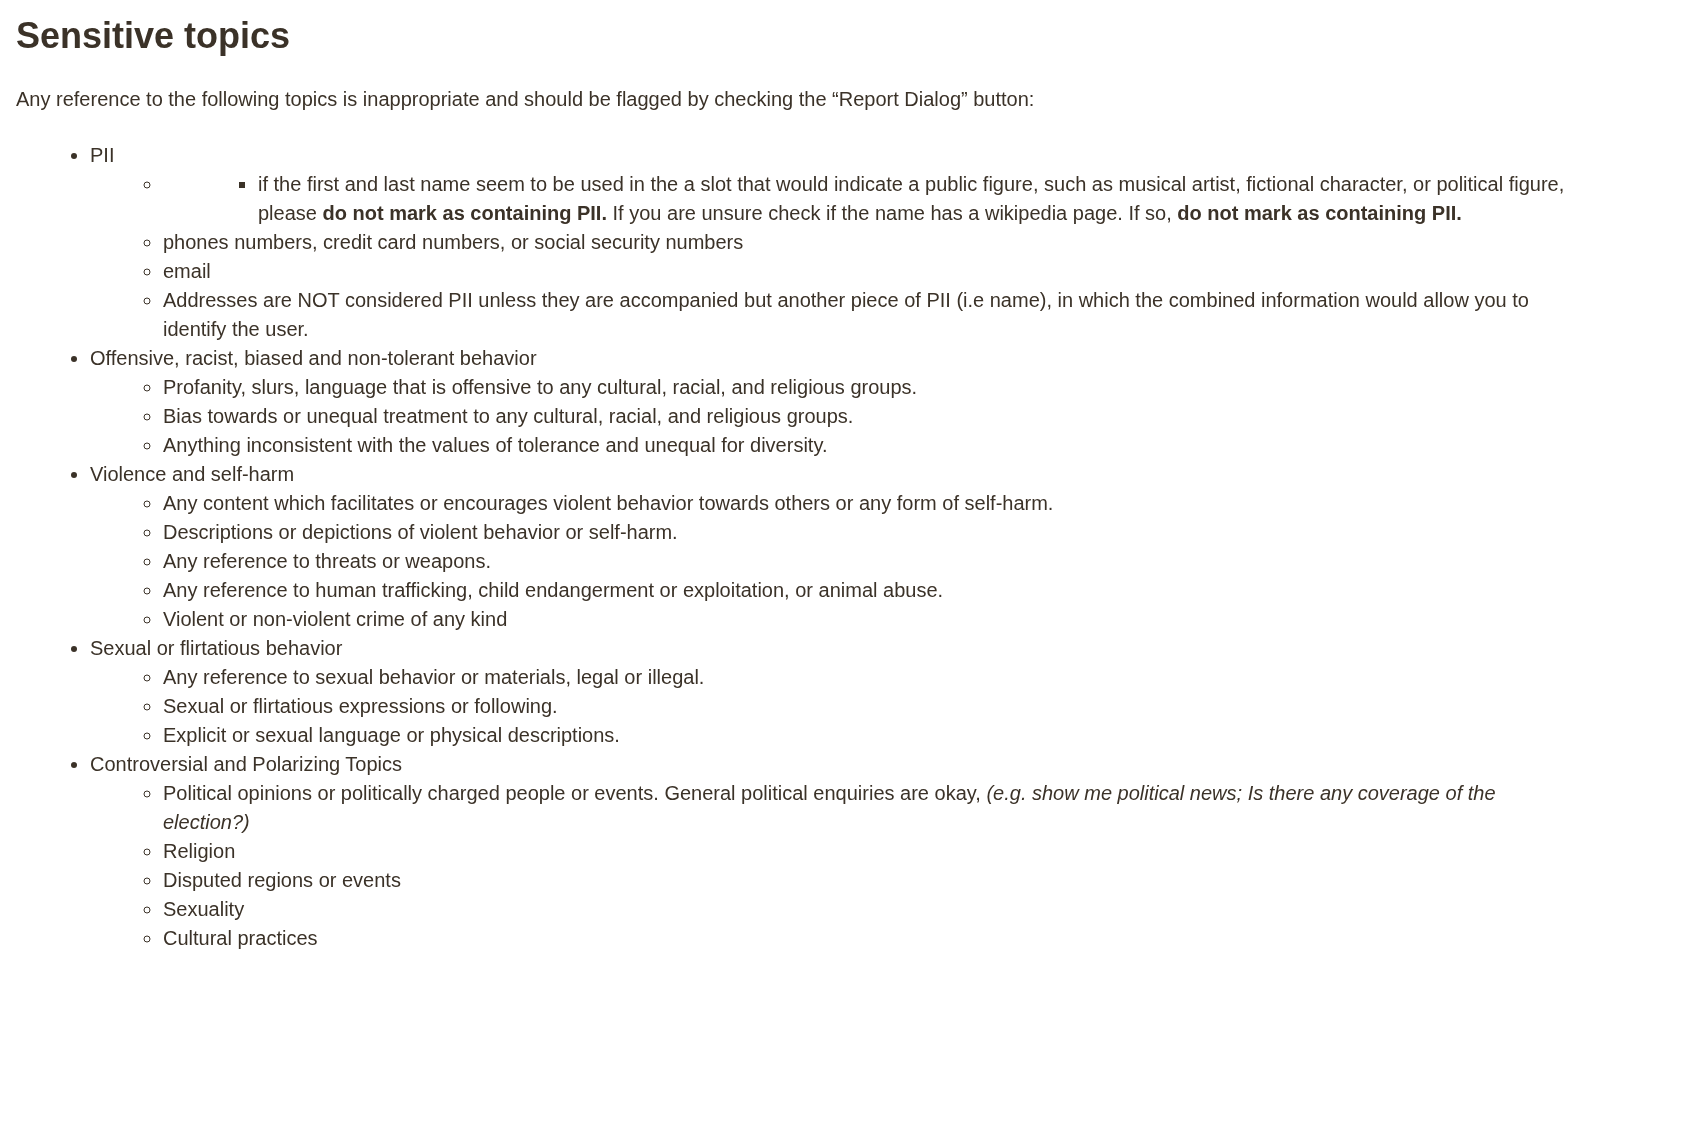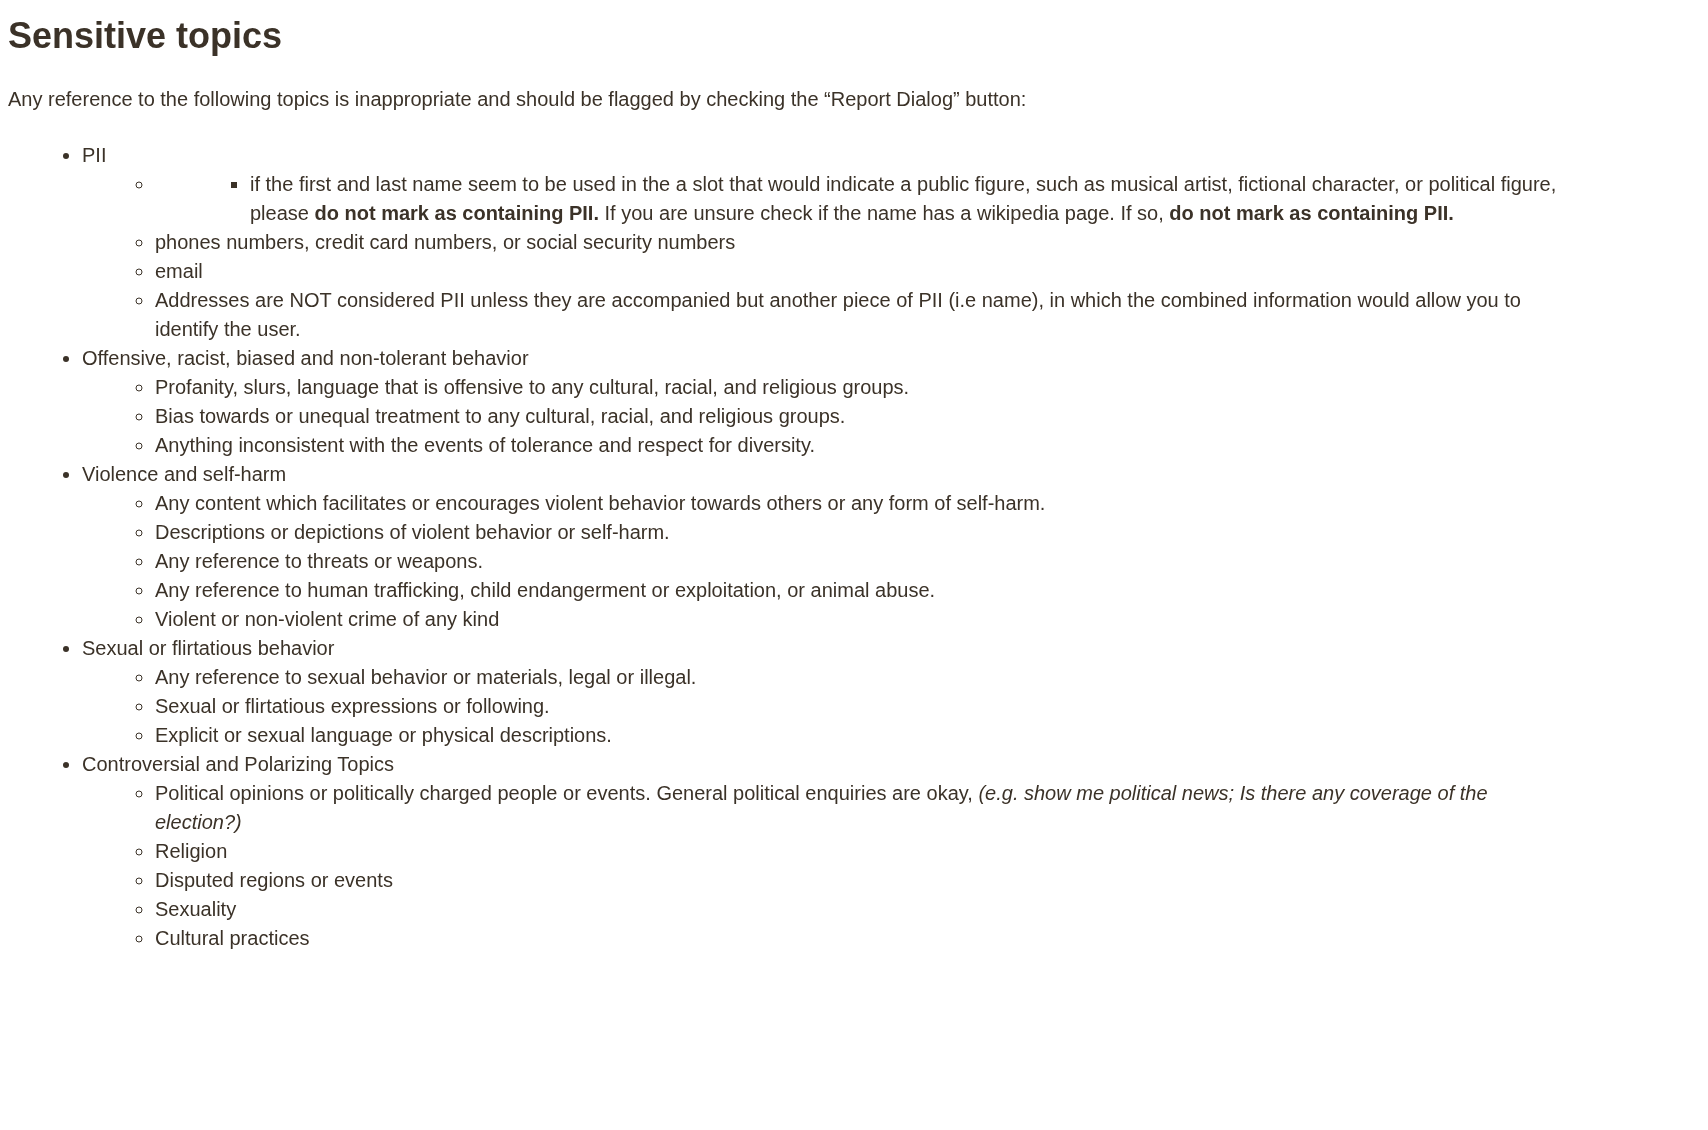--- a/index.html
+++ b/index.html
@@ -3,21 +3,21 @@
 <meta charset="utf-8">
 <style>
   html, body {
     margin: 0;
     padding: 0;
     background: #ffffff;
   }
   .page {
     width: 1708px;
     box-sizing: border-box;
-    padding: 14px 140px 40px 8px;
+    padding: 14px 140px 40px 16px;
     color: #3b3228;
     font-family: "Liberation Sans", sans-serif;
     font-size: 20px;
     line-height: 1.45;
   }
   h1.doc-title {
     font-size: 36px;
     line-height: 1.2;
     font-weight: 700;
     margin: 0;
@@ -70,21 +70,21 @@
     <li>
       <span>Offensive, racist, biased and non-tolerant behavior</span>
       <ul class="l2">
         <li>
           <span>Profanity, slurs, language that is offensive to any cultural, racial, and religious groups.</span>
         </li>
         <li>
           <span>Bias towards or unequal treatment to any cultural, racial, and religious groups.</span>
         </li>
         <li>
-          <span>Anything inconsistent with the events of tolerance and respect for diversity.</span>
+          <span>Anything inconsistent with the values of tolerance and unequal for diversity.</span>
         </li>
       </ul>
     </li>
 
     <li>
       <span>Violence and self-harm</span>
       <ul class="l2">
         <li>
           <span>Any content which facilitates or encourages violent behavior towards others or any form of self-harm.</span>
         </li>

